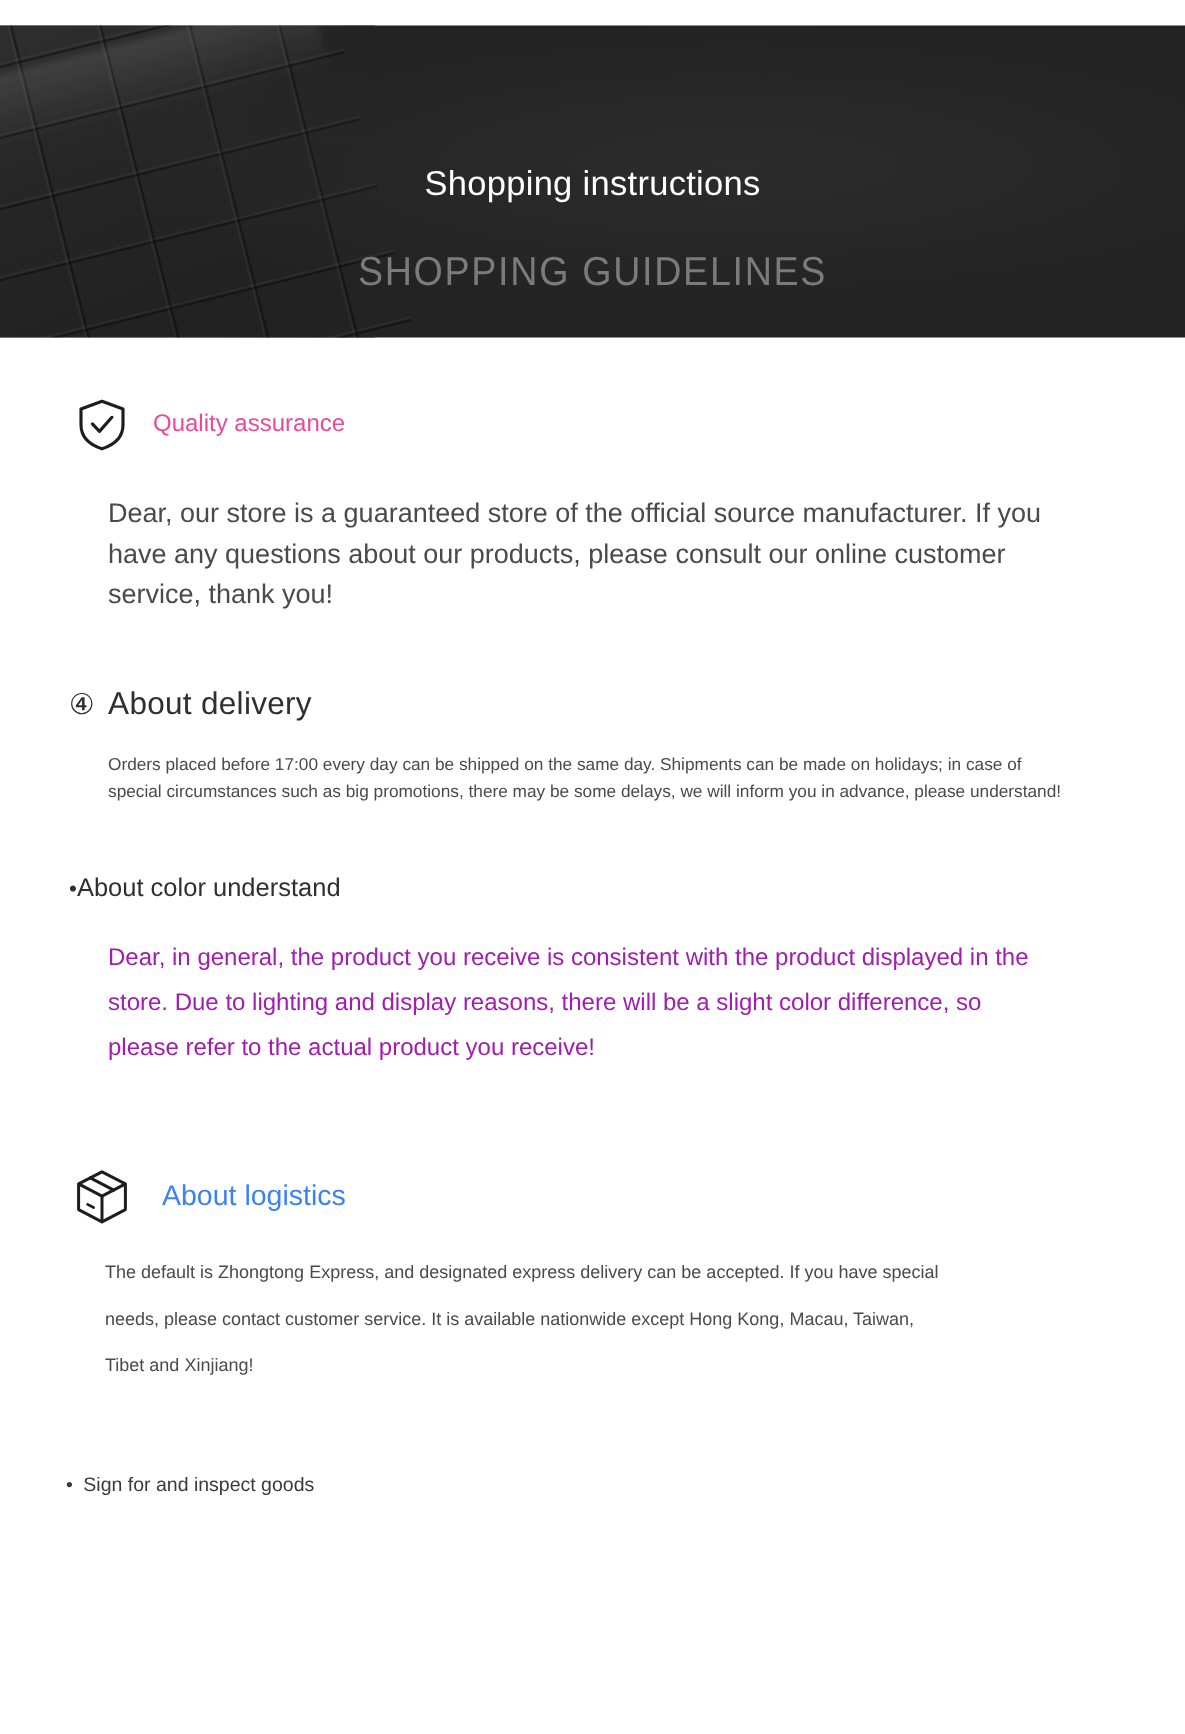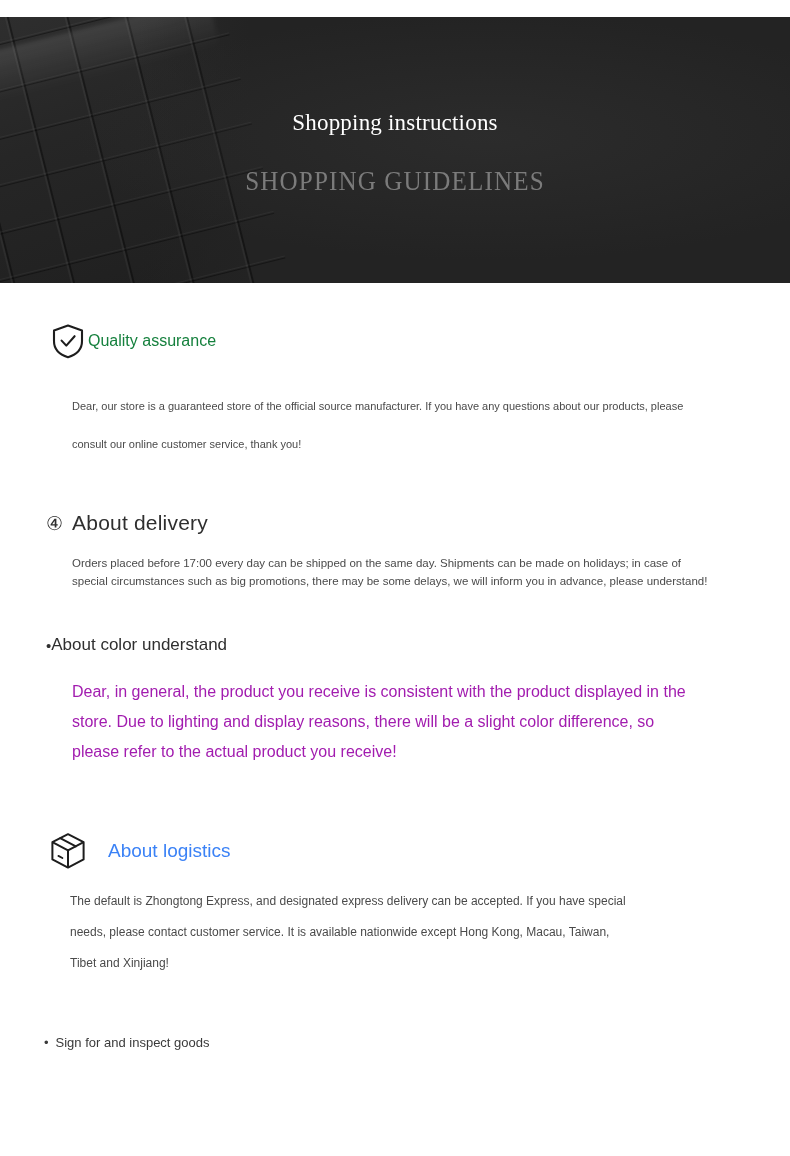--- a/index.html
+++ b/index.html
@@ -17,24 +17,23 @@
 
   
   .top-strip {
     height: 17px;
     background: #ffffff;
   }
 
   
   .hero {
     position: relative;
-    height: 266px;
+    height: 208px;
     background: #232323;
     overflow: hidden;
-    font-family: Liberation Serif, serif;
   }
   
   .hero-photo {
     position: absolute;
     left: 0; top: 0;
     width: 250px; height: 100%;
     background:
       linear-gradient(to right, rgba(35,35,35,0) 55%, rgba(35,35,35,1) 100%),
       linear-gradient(160deg, #2e2e2e 0%, #262626 40%, #1f1f1f 100%);
   }
@@ -107,27 +106,28 @@
     display: flex;
     align-items: center;
     justify-content: center;
   }
   .icon-box svg { display: block; }
 
   
   .sec-quality { padding: 38px 0 0 48px; }
   .sec-quality .icon-box { width: 40px; height: 40px; }
   .sec-quality .head-label {
+    margin-left: 14px;
     font-size: 16px;
-    color: #15803d;
+    color: #ec4899;
   }
   .sec-quality .para {
     margin: 26px 0 0 24px;
-    font-size: 11px;
-    line-height: 38px;
+    font-size: 18px;
+    line-height: 27px;
     color: #4a4a4a;
     max-width: 645px;
   }
 
   
   .sec-delivery { padding: 48px 0 0 46px; }
   .sec-delivery .head-label {
     font-size: 21px;
     color: #2f2f2f;
     letter-spacing: 0.2px;

